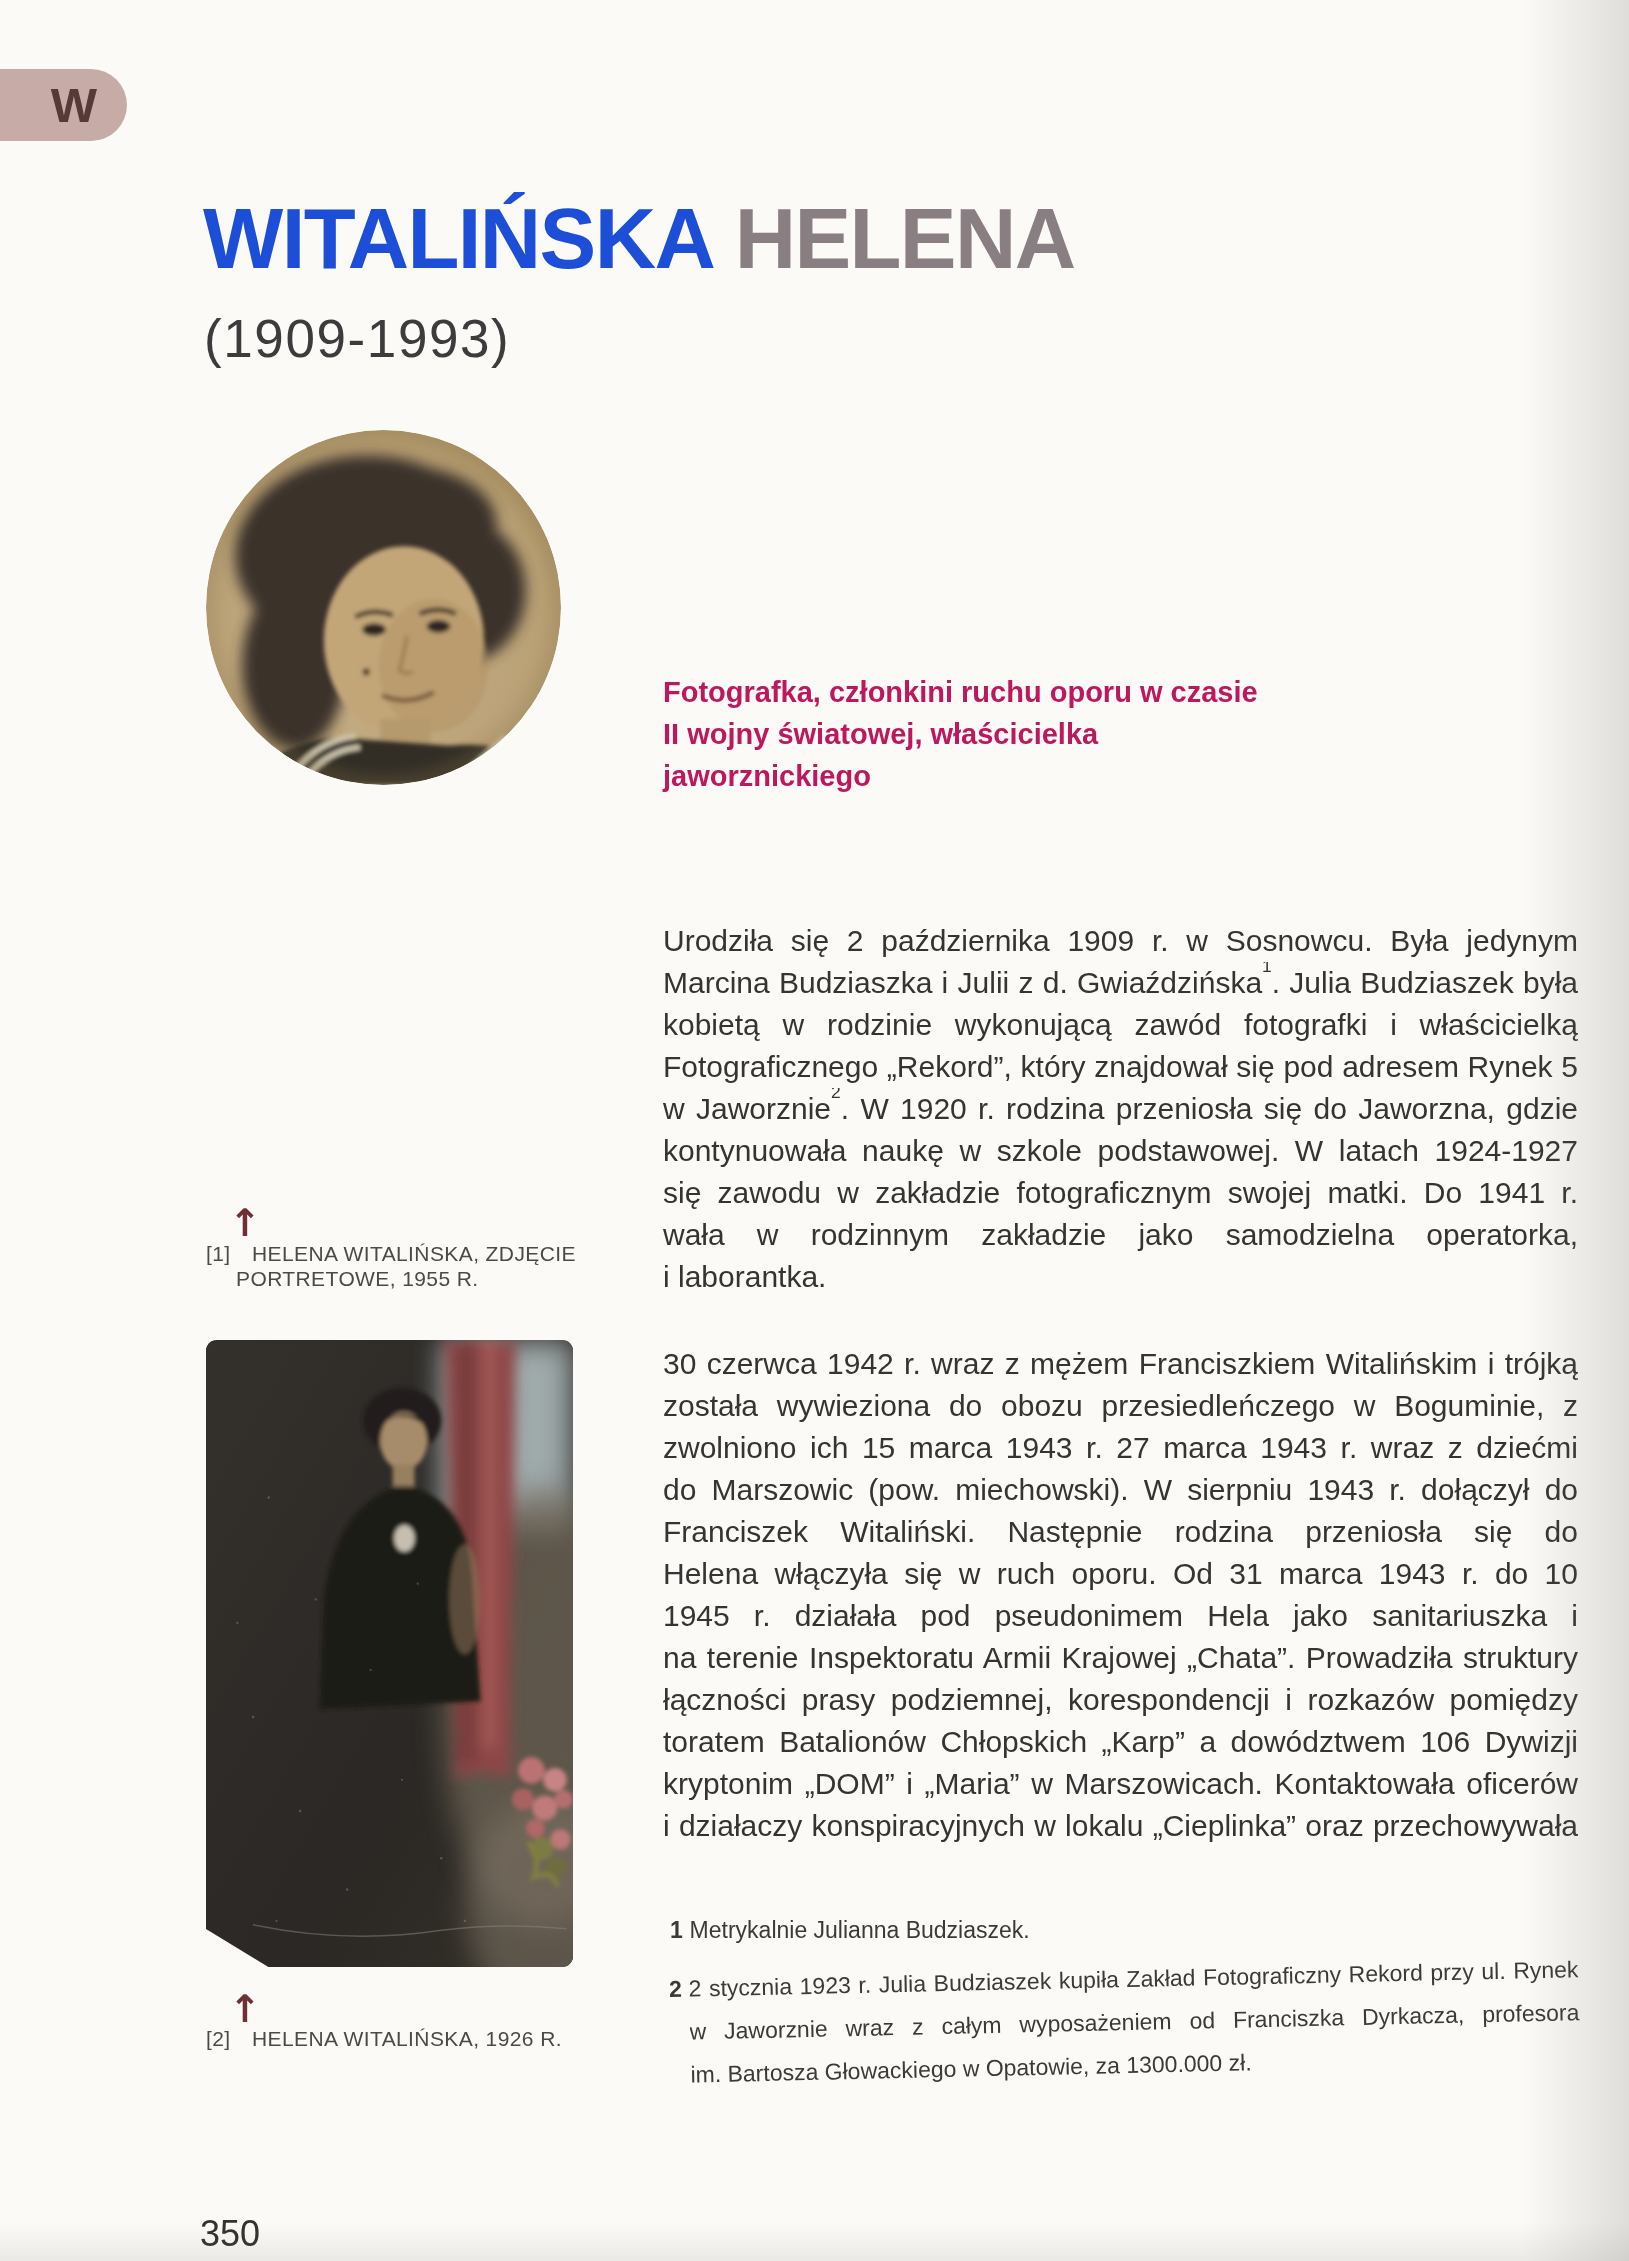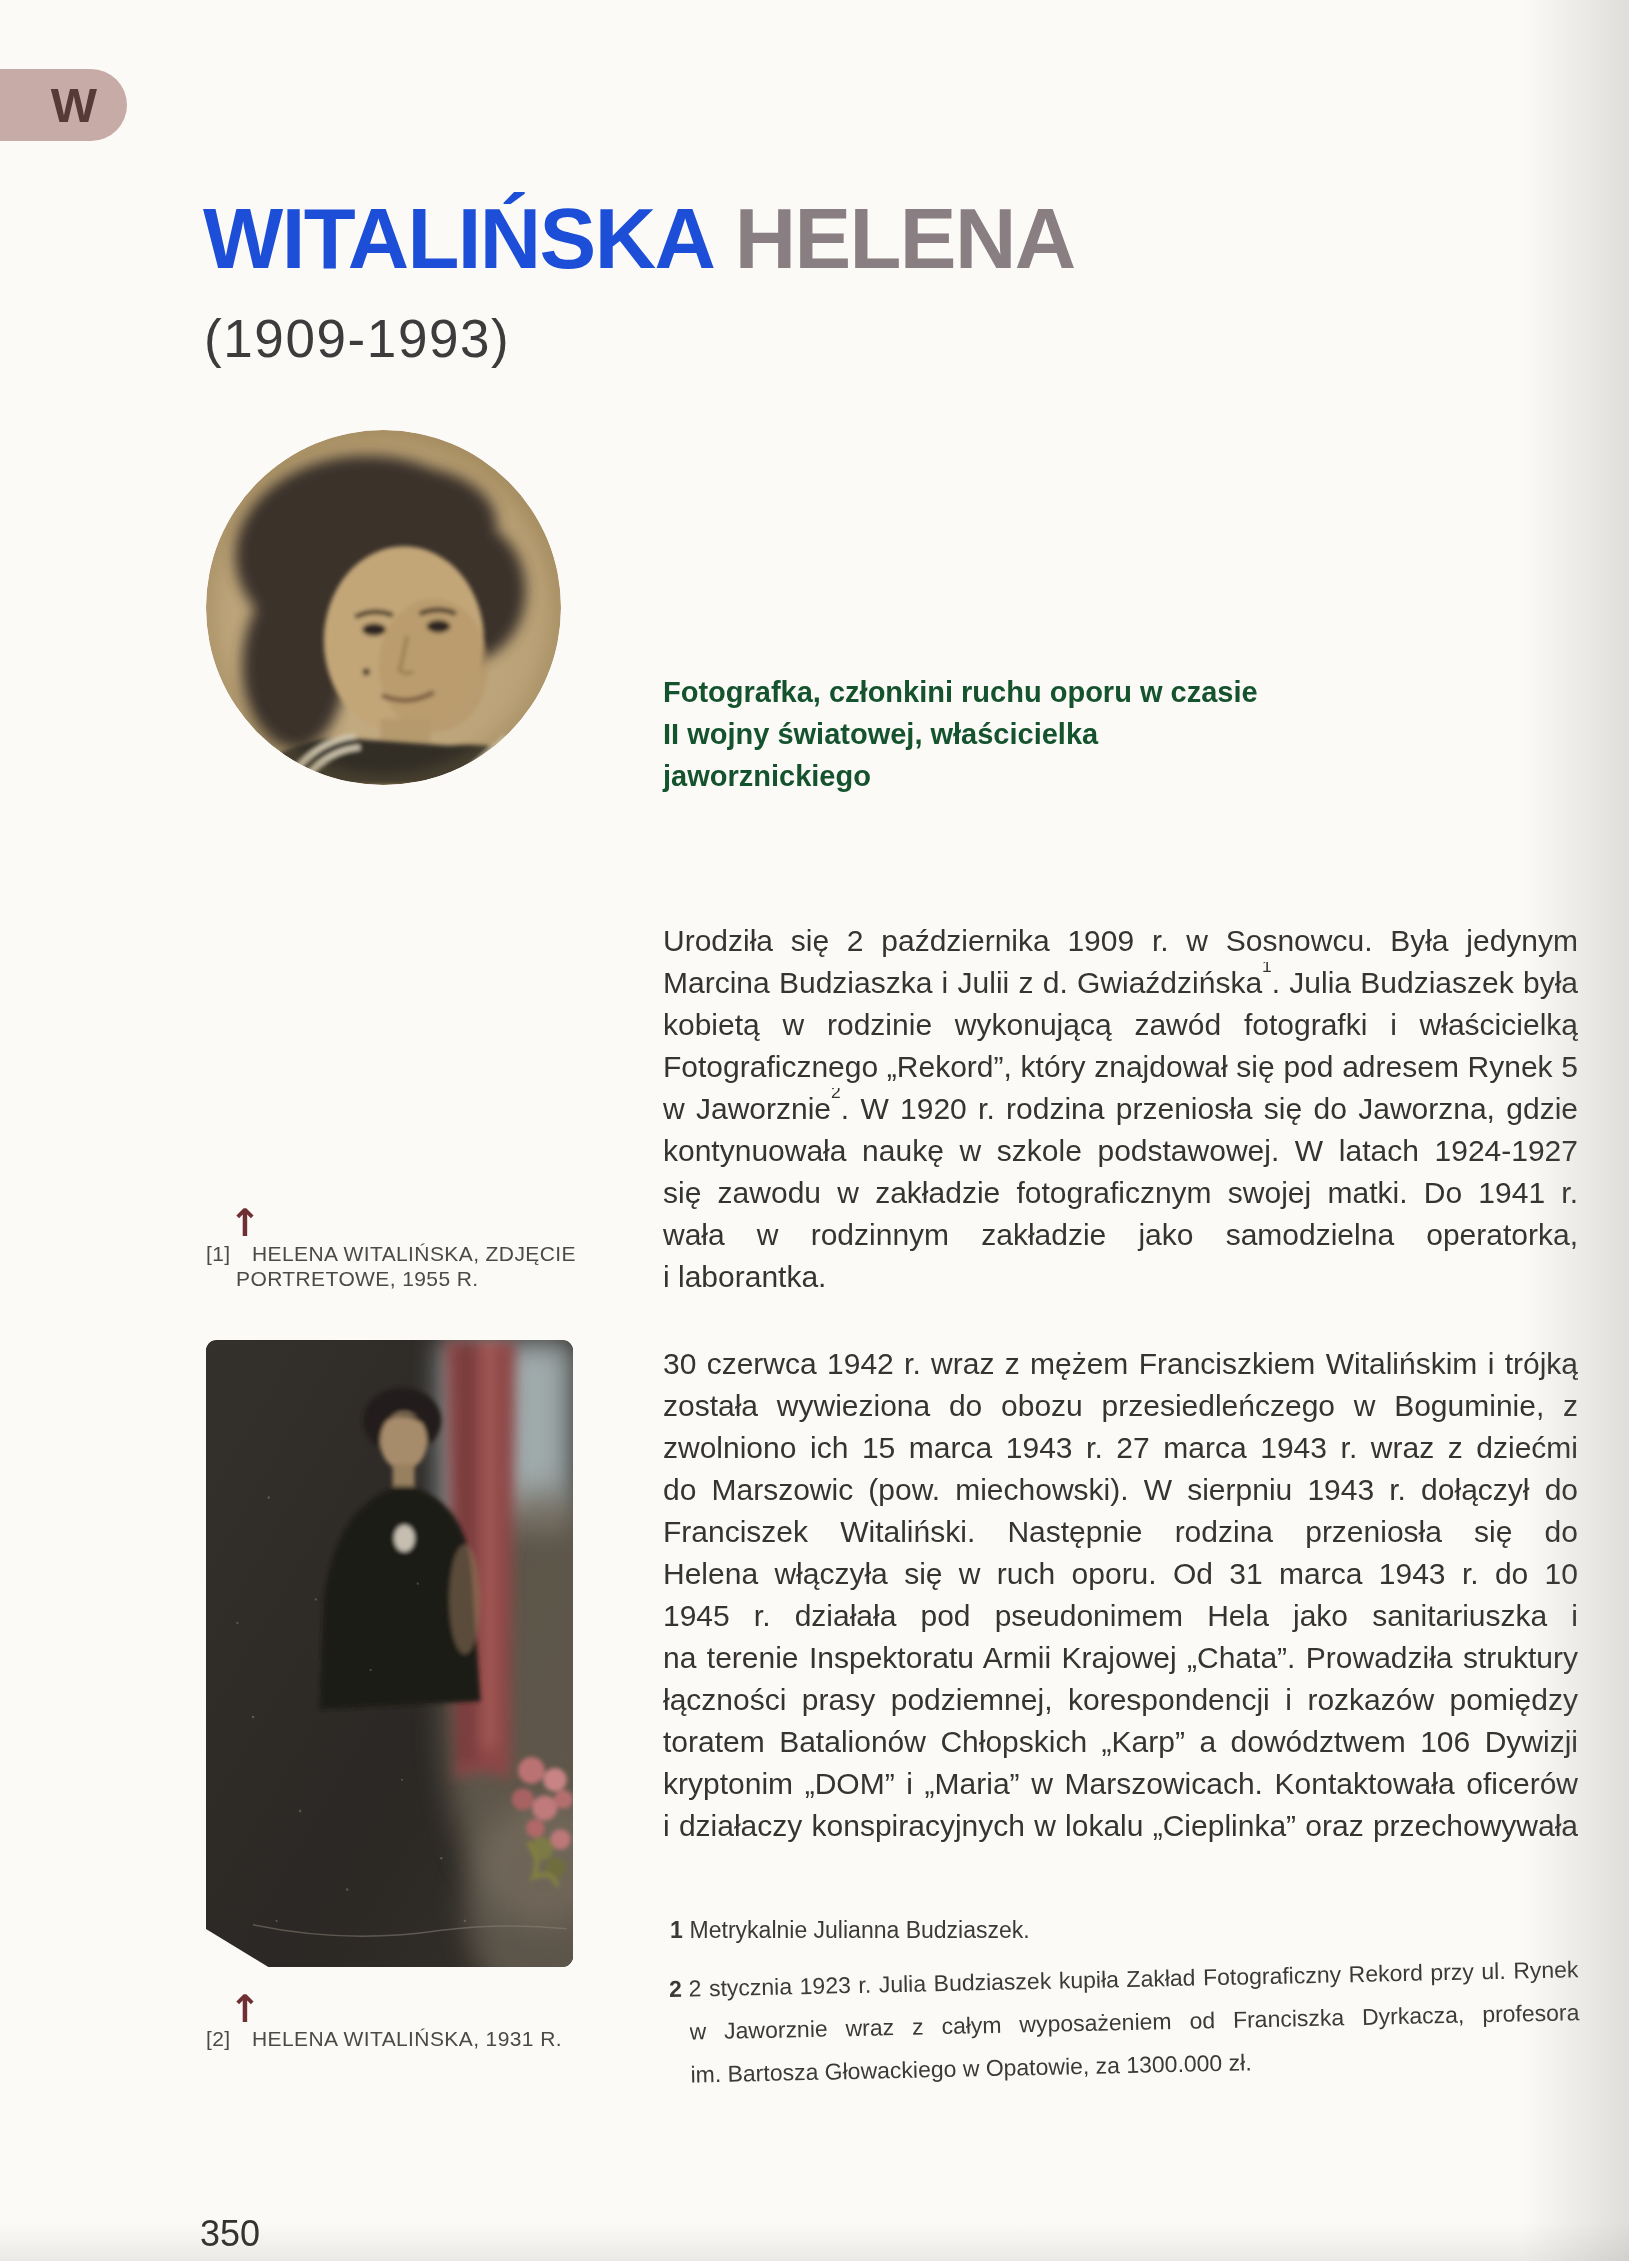--- a/index.html
+++ b/index.html
@@ -27,21 +27,21 @@
   .title .surname{color:#1d4ed8;}
   .title .given{color:#897f82;margin-left:20.4px;}
   .years{position:absolute;left:204px;top:308px;font-size:53px;color:#3d3c3c;letter-spacing:1.6px;}
 
   
   .photo-circle{position:absolute;left:206px;top:430px;width:355px;height:355px;border-radius:50%;
     overflow:hidden;}
 
   
   .lead{position:absolute;left:663px;top:671px;width:597px;font-size:29px;font-weight:bold;
-    color:#14532d;line-height:42px;}
+    color:#be185d;line-height:42px;}
 
   
   .bodycol{position:absolute;left:663px;width:915px;font-size:30px;color:#353432;}
   .para1{top:920px;}
   .para2{top:1343px;}
   .bodycol .line{height:42px;line-height:42px;white-space:nowrap;}
   .bodycol .jline{white-space:normal;text-align:justify;text-align-last:justify;height:42px;line-height:42px;overflow:hidden;}
   sup.fnref{font-size:0.58em;position:relative;top:-0.55em;line-height:0;}
 
   
@@ -256,21 +256,21 @@
 
     <path d="M60,745 Q180,770 300,752 Q380,742 460,750" stroke="#8d867a" stroke-width="2" fill="none" opacity="0.5"></path>
   </svg>
 </div>
 <div class="photo-corner-cut"></div>
 
 <div class="cap-arrow" style="left:229px;top:1990px;">↑</div>
 <div class="caption" style="top:2026px;">
   <div class="row">
     <span class="ref">[2]</span>
-    <span>HELENA WITALIŃSKA, 1931 R.</span>
+    <span>HELENA WITALIŃSKA, 1926 R.</span>
   </div>
 </div>
 
 <div class="footnotes fn1" style="position:absolute;top:1909px;">
   <div class="fn">
     <span class="num">1</span>
     <span class="txt">Metrykalnie Julianna Budziaszek.</span>
   </div>
 </div>
 <div class="footnotes fn2" style="position:absolute;top:1968px;">

